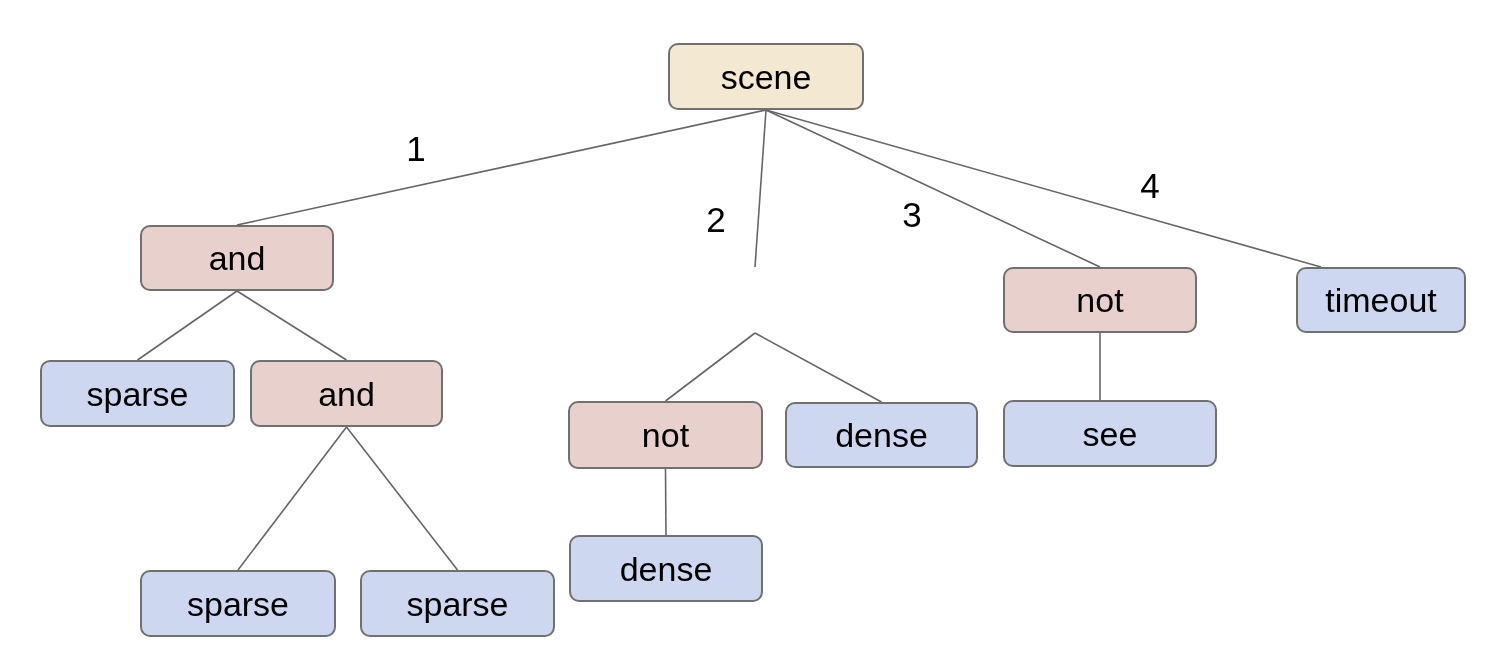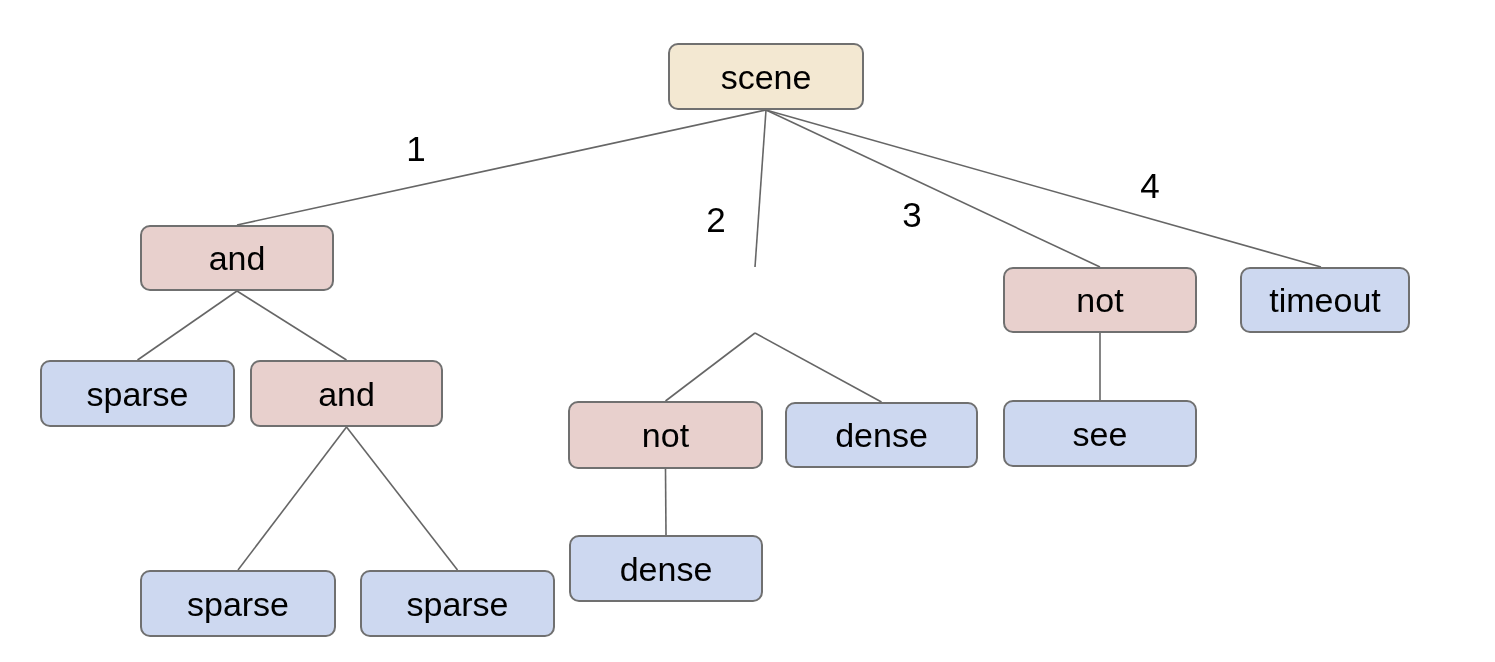--- a/index.html
+++ b/index.html
@@ -64,22 +64,22 @@
       <line x1="665.5" y1="469" x2="666" y2="535" stroke="#666666" stroke-width="1.6"></line>
       <line x1="1100" y1="333" x2="1100" y2="400" stroke="#666666" stroke-width="1.6"></line>
     </svg>
 <div class="edge-label" style="left: 416px; top: 148px;">1</div>
     <div class="edge-label" style="left: 716px; top: 219px;">2</div>
     <div class="edge-label" style="left: 912px; top: 214px;">3</div>
     <div class="edge-label" style="left: 1150px; top: 185px;">4</div>
     <div class="node root" style="left: 668px; top: 43px; width: 196px; height: 67px;">scene</div>
     <div class="node operator" style="left: 140px; top: 225px; width: 194px; height: 66px;">and</div>
     <div class="node operator" style="left: 1003px; top: 267px; width: 194px; height: 66px;">not</div>
-    <div class="node leaf" style="left: 1240px; top: 267px; width: 170px; height: 66px;">timeout</div>
+    <div class="node leaf" style="left: 1296px; top: 267px; width: 170px; height: 66px;">timeout</div>
     <div class="node leaf" style="left: 40px; top: 360px; width: 195px; height: 67px;">sparse</div>
     <div class="node operator" style="left: 250px; top: 360px; width: 193px; height: 67px;">and</div>
     <div class="node operator" style="left: 568px; top: 401px; width: 195px; height: 68px;">not</div>
     <div class="node leaf" style="left: 785px; top: 402px; width: 193px; height: 66px;">dense</div>
-    <div class="node leaf" style="left: 1003px; top: 400px; width: 194px; height: 67px;">see</div>
+    <div class="node leaf" style="left: 1003px; top: 400px; width: 214px; height: 67px;">see</div>
     <div class="node leaf" style="left: 140px; top: 570px; width: 196px; height: 67px;">sparse</div>
     <div class="node leaf" style="left: 360px; top: 570px; width: 195px; height: 67px;">sparse</div>
     <div class="node leaf" style="left: 569px; top: 535px; width: 194px; height: 67px;">dense</div>
   </div>
 
 </body></html>

